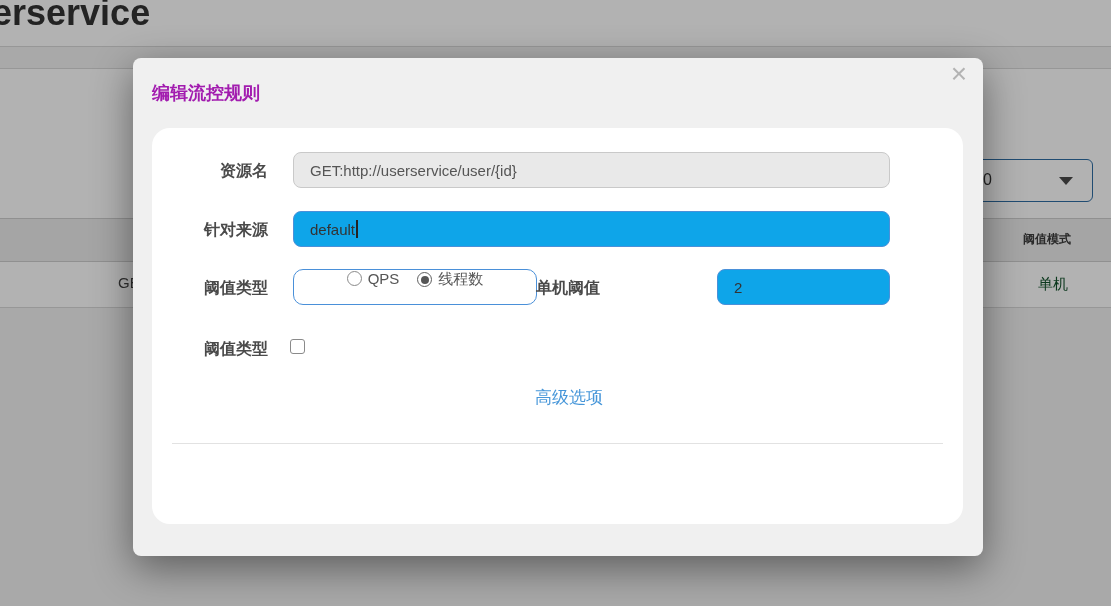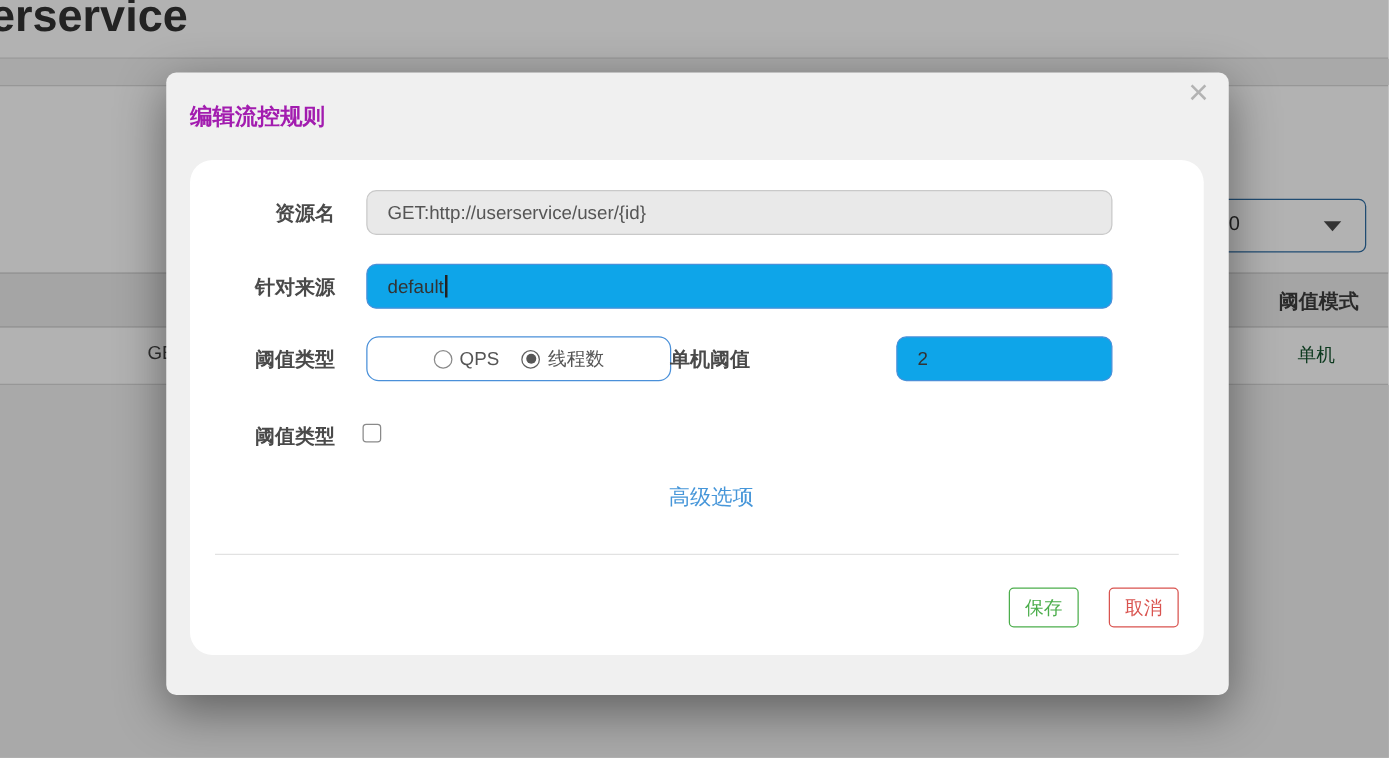--- a/index.html
+++ b/index.html
@@ -34,21 +34,21 @@
     border-left:7px solid transparent; border-right:7px solid transparent;
     border-top:8px solid #4a4a4a;
   }
   .table-header-row {
     position:absolute; left:0; top:149px; right:0; height:44px;
     background:#ececec; border-top:1px solid #cfcfcf; border-bottom:1px solid #cfcfcf;
     z-index:1;
   }
   .th-threshold-mode {
     position:absolute; left:1023px; top:12px;
-    font-size:16px; font-weight:bold; color:#3d3d3d; white-space:nowrap;
+    font-size:12px; font-weight:bold; color:#3d3d3d; white-space:nowrap;
   }
   .table-row { position:absolute; left:0; top:194px; right:0; height:114px; z-index:1; }
   .cell-resource {
     position:absolute; left:118px; top:11px;
     font-size:15px; color:#444; white-space:nowrap;
   }
   .cell-threshold-mode {
     position:absolute; left:1038px; top:12px;
     font-size:15px; color:#14532d; white-space:nowrap;
   }
@@ -79,21 +79,21 @@
   .inp {
     position:absolute; height:36px; border-radius:8px; font-size:15px;
     display:flex; align-items:center; padding:0 16px; color:#333;
   }
   .inp-disabled { background:#e9e9e9; border:1px solid #c9c9c9; color:#555; }
   .inp-active { background:#0ea5e9; border:1.5px solid #4a90d9; }
   .text-cursor { display:inline-block; width:1.5px; height:18px; background:#222; margin-left:1px; vertical-align:middle; }
   .radio-group {
     position:absolute; left:141px; top:141px; width:244px; height:36px;
     border:1.5px solid #4a90d9; border-radius:10px; background:#fff;
-    display:flex; align-items:center; justify-content:center; gap:18px;
+    display:flex; align-items:flex-start; justify-content:center; gap:18px;
   }
   .radio-opt { display:flex; align-items:center; gap:6px; font-size:15px; color:#555; }
   .radio {
     width:15px; height:15px; border:1.5px solid #8a8a8a; border-radius:50%;
     background:#fff; position:relative; flex:0 0 auto;
   }
   .radio.checked { border-color:#5f5f5f; }
   .radio.checked::after {
     content:""; position:absolute; left:2.5px; top:2.5px; width:8px; height:8px;
     border-radius:50%; background:#565656;
@@ -180,21 +180,17 @@
         <span>2</span>
       </div>
 
       <div class="form-label" style="top:211px;">阈值类型</div>
       <span class="checkbox"></span>
 
       <div class="advanced-link">高级选项</div>
 
       <div class="footer-divider"></div>
 
-      <div class="modal-footer">
-        <div class="btn btn-save">保存</div>
-        <div class="btn btn-cancel">取消</div>
-      </div>
 
     </div>
   </div>
 
 </div>
 
 </body></html>

